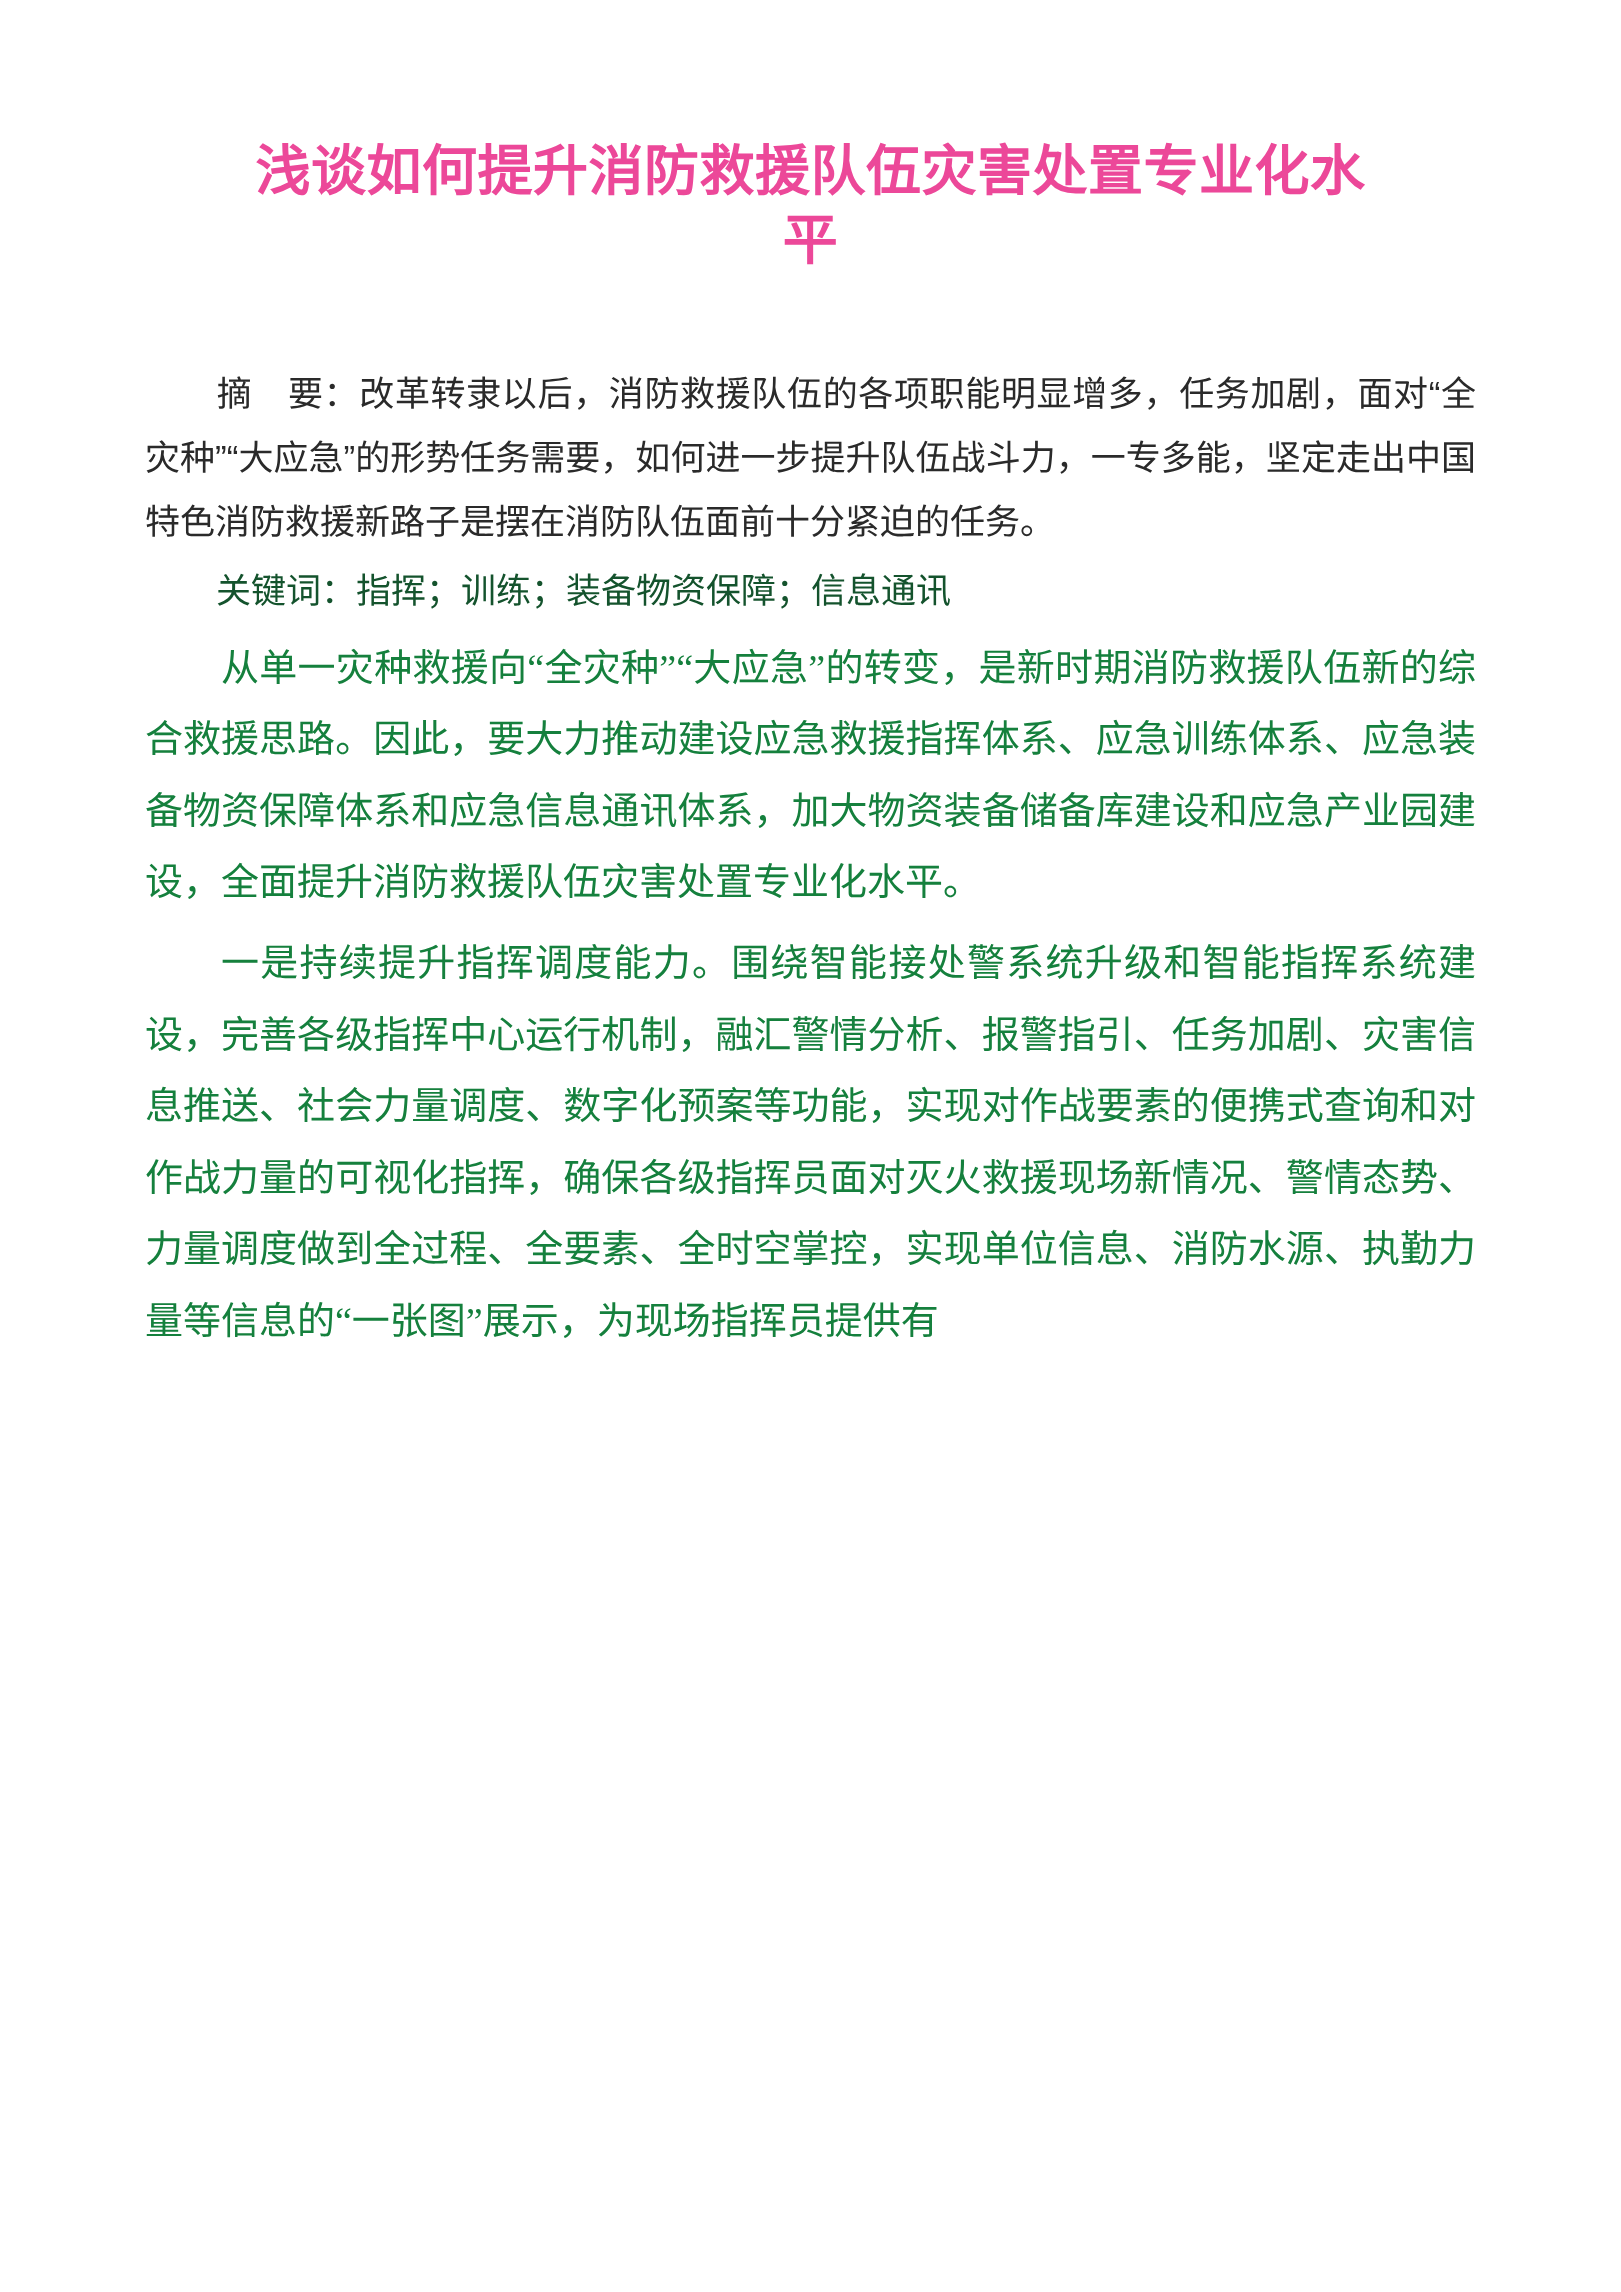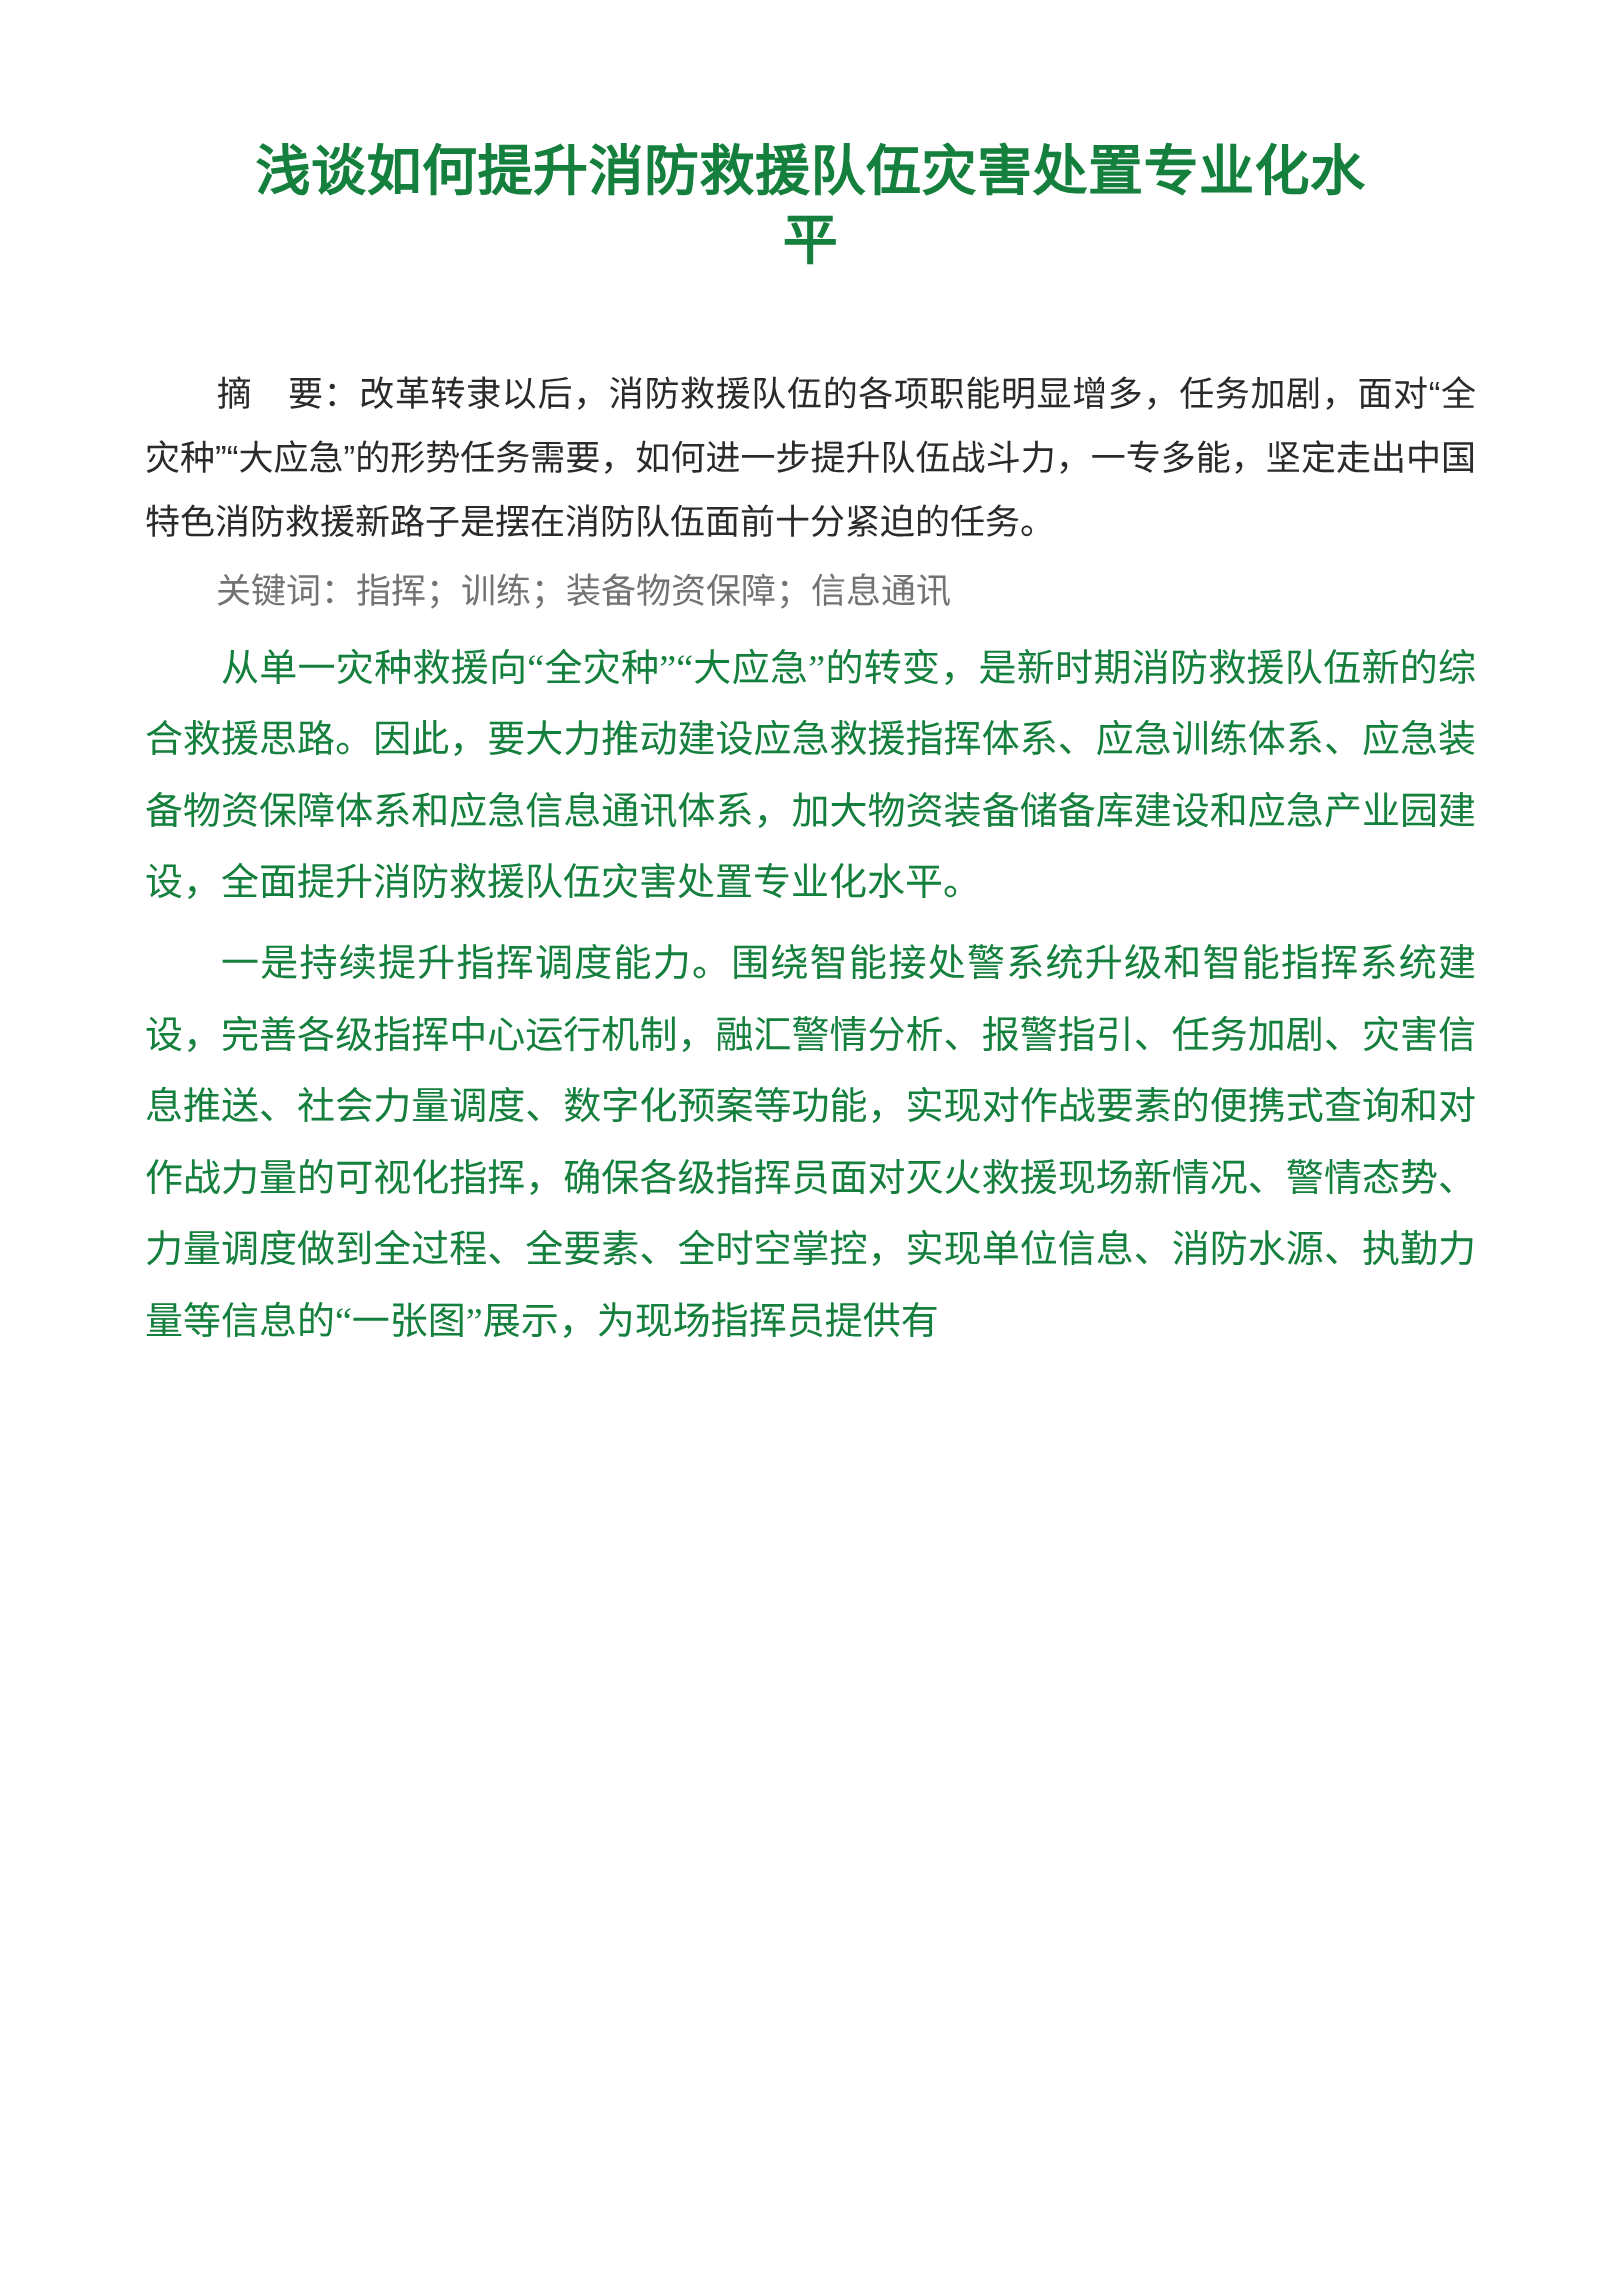--- a/index.html
+++ b/index.html
@@ -21,21 +21,21 @@
     padding: 137px 145px 88px 145px;
     background: #ffffff;
     position: relative;
   }
   .doc-title {
     font-family: "Liberation Sans", "DejaVu Sans", sans-serif;
     font-weight: bold;
     font-size: 55px;
     line-height: 1.25;
     text-align: center;
-    color: #15803d;
+    color: #ec4899;
     letter-spacing: 0.5px;
     margin: 0 0 3.9px 0;
     padding: 0 9.8px;
   }
   .doc-byline {
     font-family: "Liberation Sans", "DejaVu Sans", sans-serif;
     font-weight: bold;
     font-size: 36px;
     line-height: 1.5;
     text-align: center;
@@ -59,21 +59,21 @@
     text-indent: 0;
   }
   .abstract-para .lead-indent {
     display: inline-block;
     width: 71px;
   }
   .keywords-para {
     font-family: "Liberation Sans", "DejaVu Sans", sans-serif;
     font-size: 35px;
     line-height: 1.82;
-    color: #737373;
+    color: #14532d;
     margin: 5.9px 0 0 0;
     text-indent: 71px;
   }
   .body-para {
     font-family: "Liberation Serif", "DejaVu Serif", serif;
     font-size: 38px;
     line-height: 1.88;
     color: #15803d;
     text-align: justify;
     text-justify: inter-ideograph;

